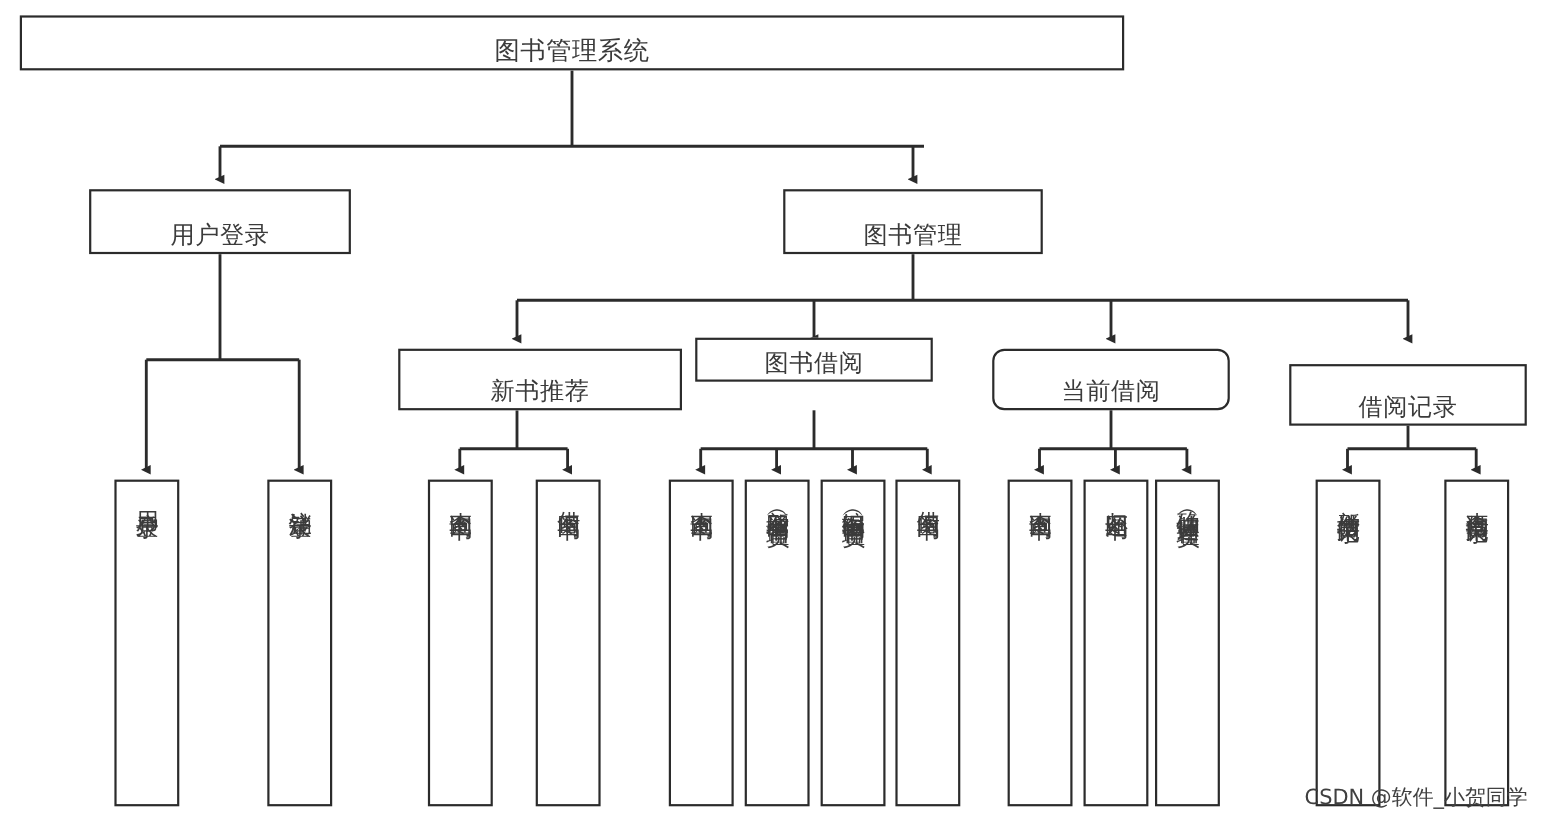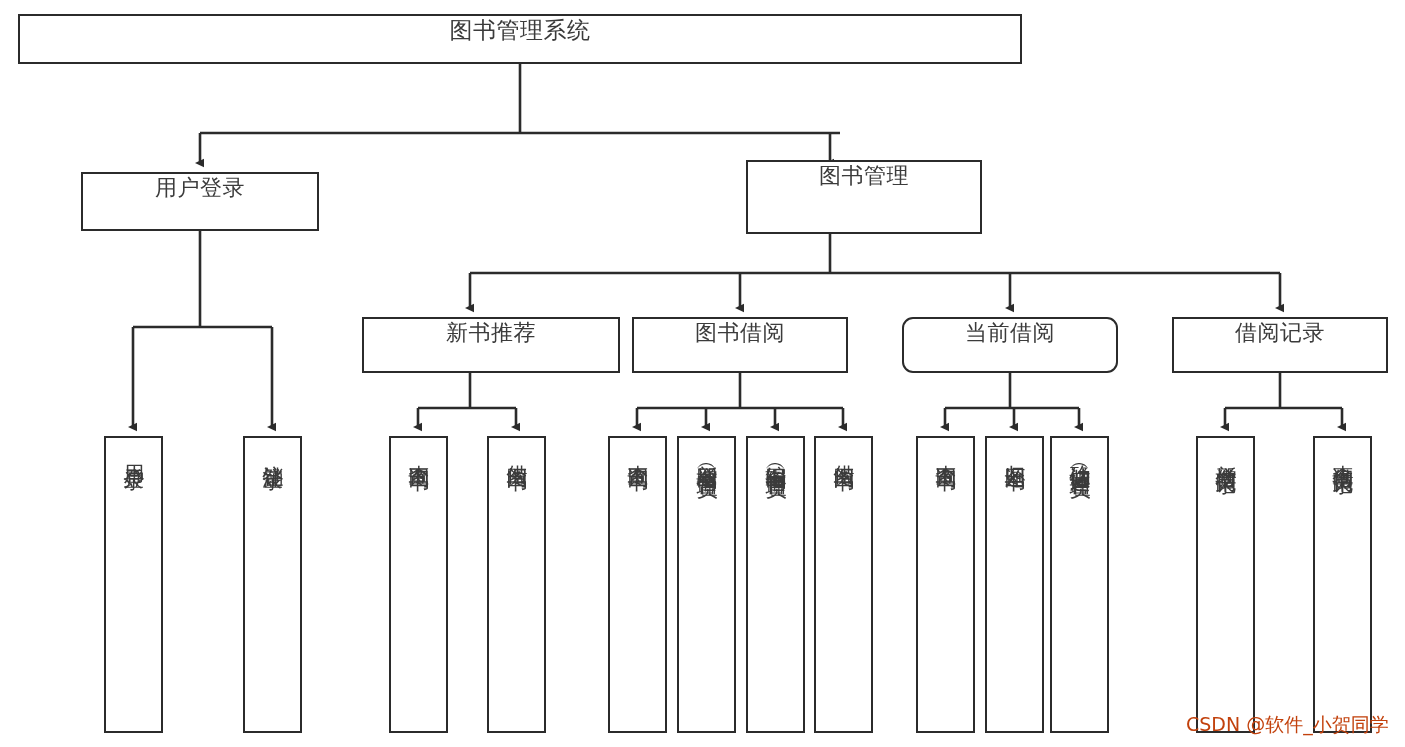--- a/index.html
+++ b/index.html
@@ -20,21 +20,21 @@
     width:1405px;
     height:747px;
     pointer-events:none;
   }
   .node{
     position:absolute;
     box-sizing:border-box;
     background:#ffffff;
     border:2px solid #2b2b2b;
     display:flex;
-    align-items:flex-start;
+    align-items:flex-end;
     justify-content:center;
     color:#3b3b3b;
     line-height:1.28;
     text-align:center;
   }
   .node .lbl{
     display:block;
     white-space:nowrap;
   }
   
@@ -53,21 +53,21 @@
     text-orientation:upright;
     white-space:nowrap;
     letter-spacing:2px;
     line-height:1;
   }
   .watermark{
     position:absolute;
     left:1186px;
     top:712px;
     font-size:19px;
-    color:#c2410c;
+    color:#404040;
     white-space:nowrap;
     font-family:"DejaVu Sans","Liberation Sans",sans-serif;
   }
 </style>
 </head>
 <body>
 
 <div id="canvas">
 
   <svg class="edges" viewBox="0 0 1405 747">
@@ -120,34 +120,34 @@
     </g>
   </svg>
 
   <div class="node h root" style="left:18px; top:14px; width:1004px; height:50px;">
     <span class="lbl">图书管理系统</span>
   </div>
 
   <div class="node h" style="left:81px; top:172px; width:238px; height:59px;">
     <span class="lbl">用户登录</span>
   </div>
-  <div class="node h" style="left:712px; top:160px; width:236px; height:74px;margin-left:34px;">
+  <div class="node h" style="left:712px; top:172px; width:236px; height:59px;">
     <span class="lbl">图书管理</span>
   </div>
 
   <div class="node h" style="left:362px; top:317px; width:258px; height:56px;">
     <span class="lbl">新书推荐</span>
   </div>
-  <div class="node h" style="left:632px; top:317px; width:216px; height:56px;">
+  <div class="node h" style="left:632px; top:307px; width:216px; height:40px;">
     <span class="lbl">图书借阅</span>
   </div>
   <div class="node h" style="left:902px; top:317px; width:216px; height:56px;border-radius:11px;">
     <span class="lbl">当前借阅</span>
   </div>
-  <div class="node h" style="left:1172px; top:317px; width:216px; height:56px;">
+  <div class="node h" style="left:1172px; top:331px; width:216px; height:56px;">
     <span class="lbl">借阅记录</span>
   </div>
 
   <div class="node v" style="left:104px; top:436px; width:59px; height:297px;">
     <span class="lbl">用户登录</span>
   </div>
   <div class="node v" style="left:243px; top:436px; width:59px; height:297px;">
     <span class="lbl">注销登录</span>
   </div>
 

